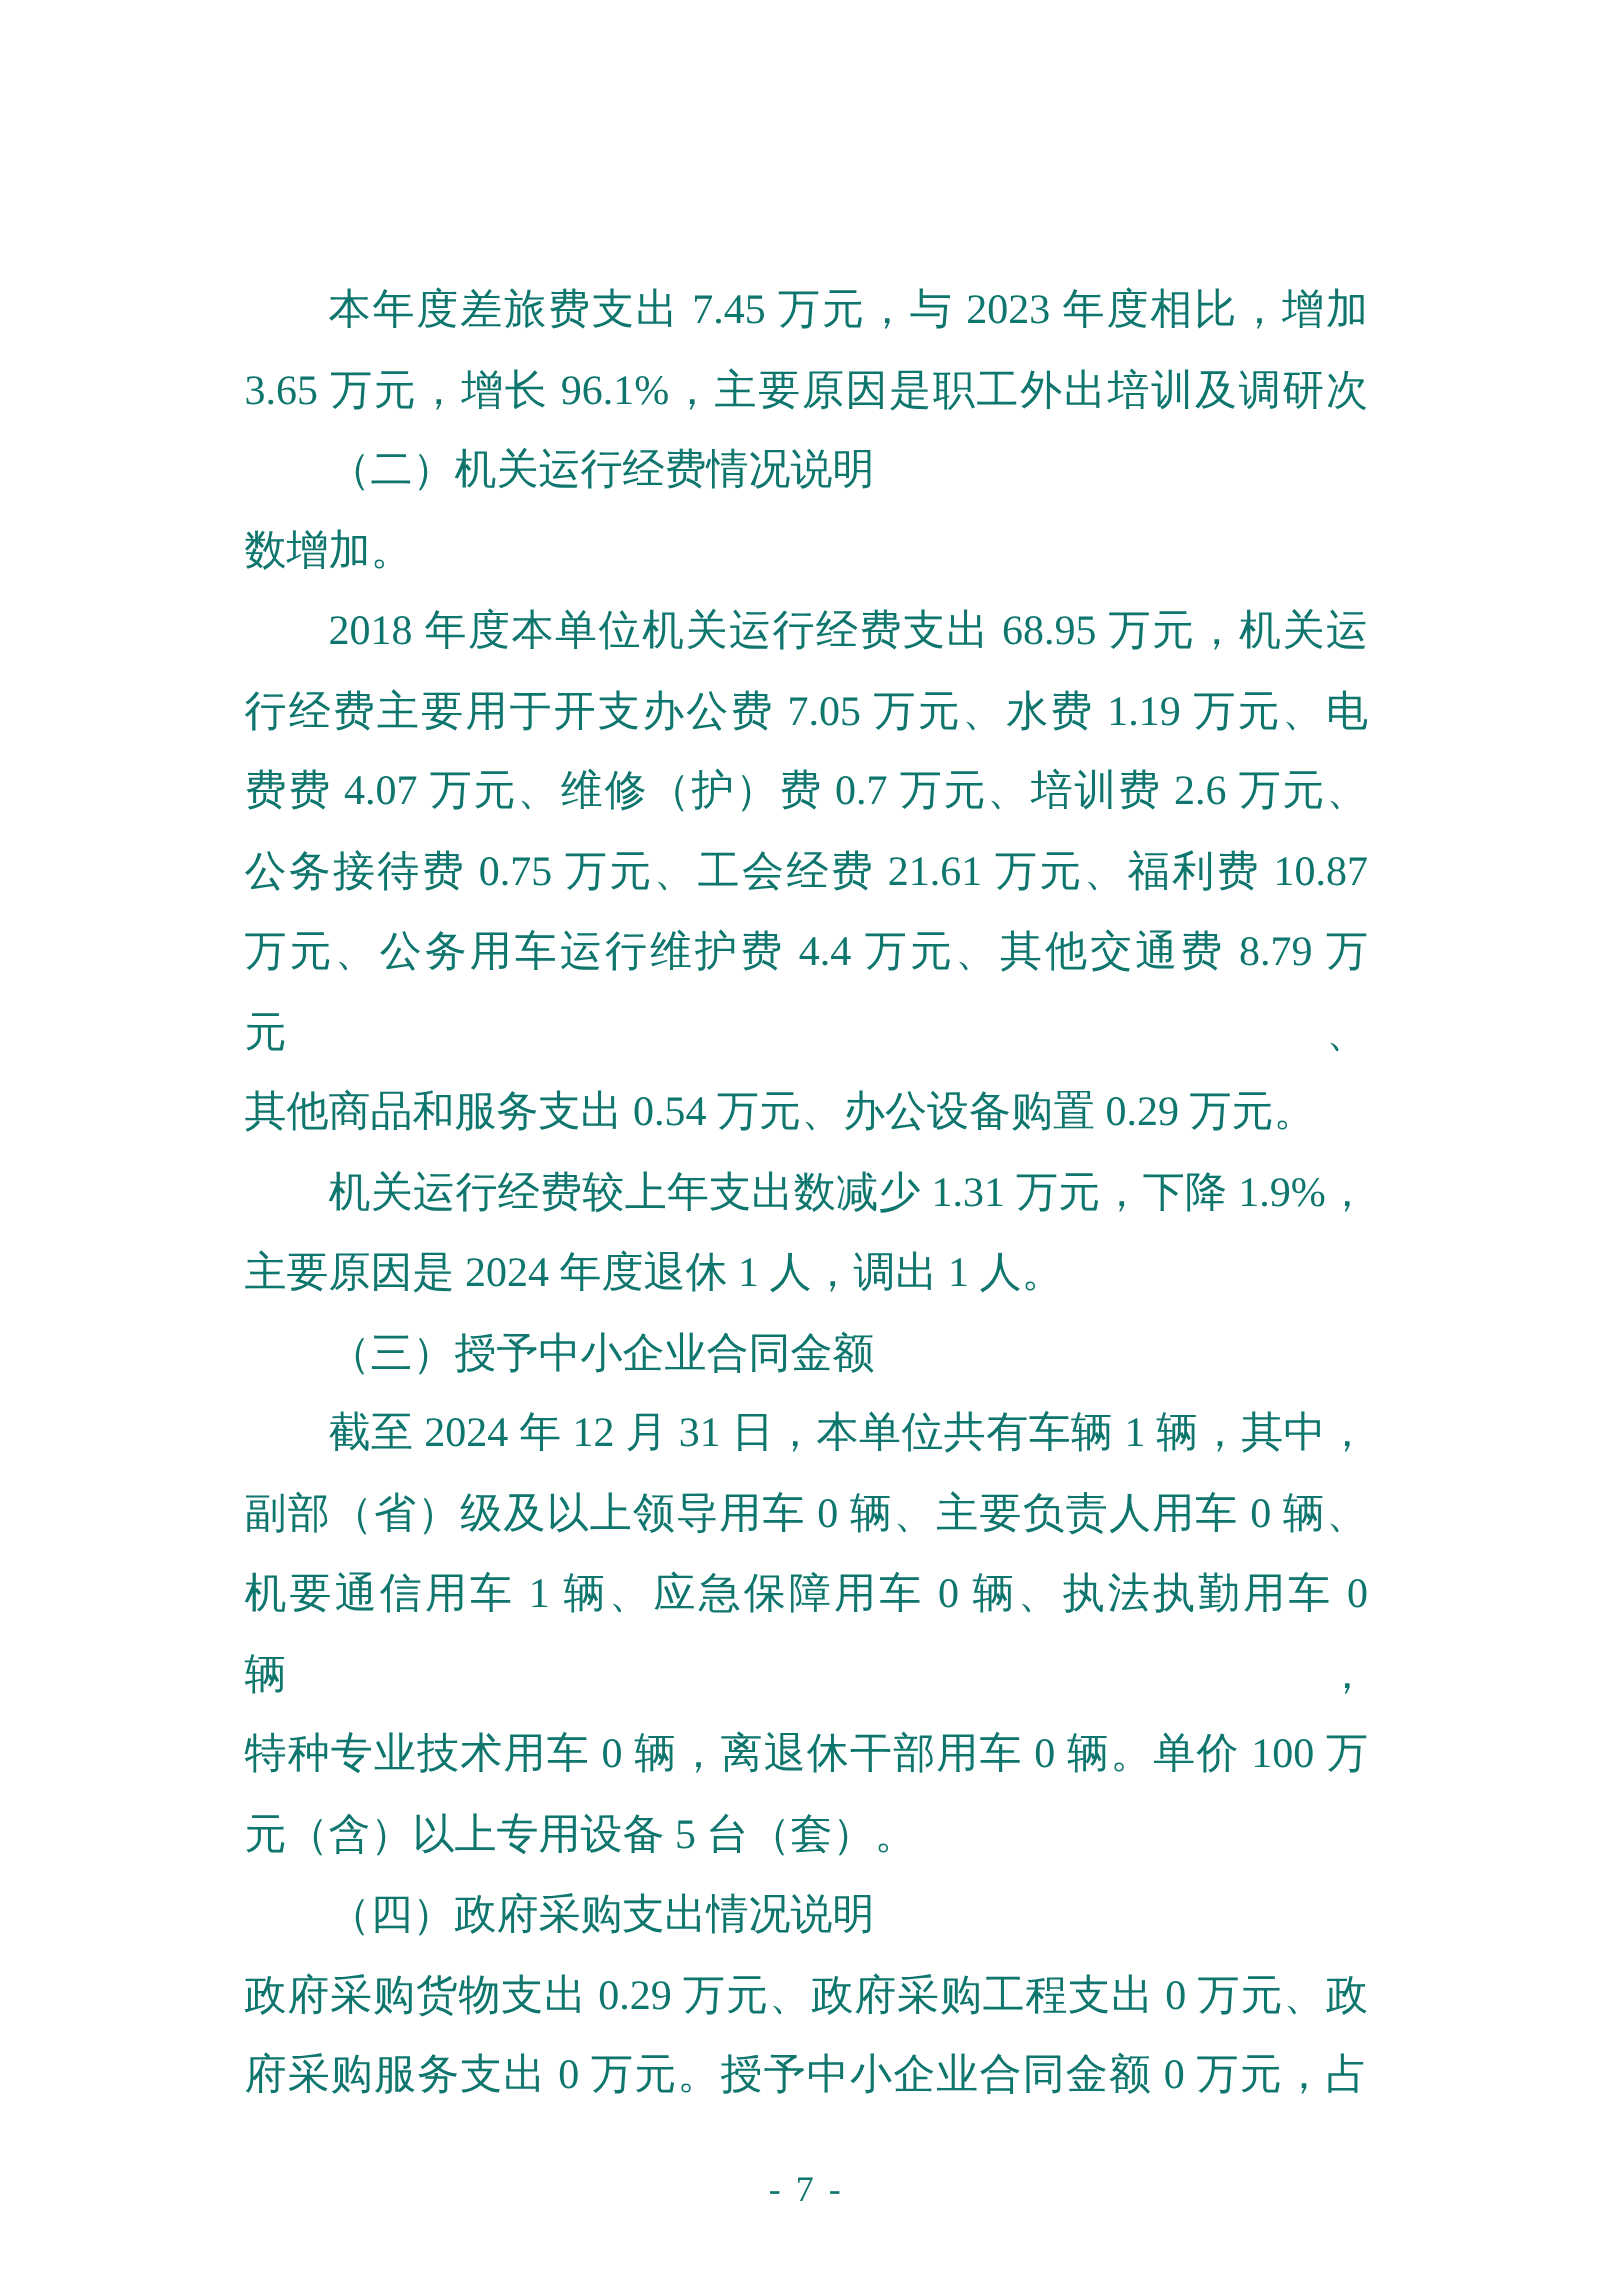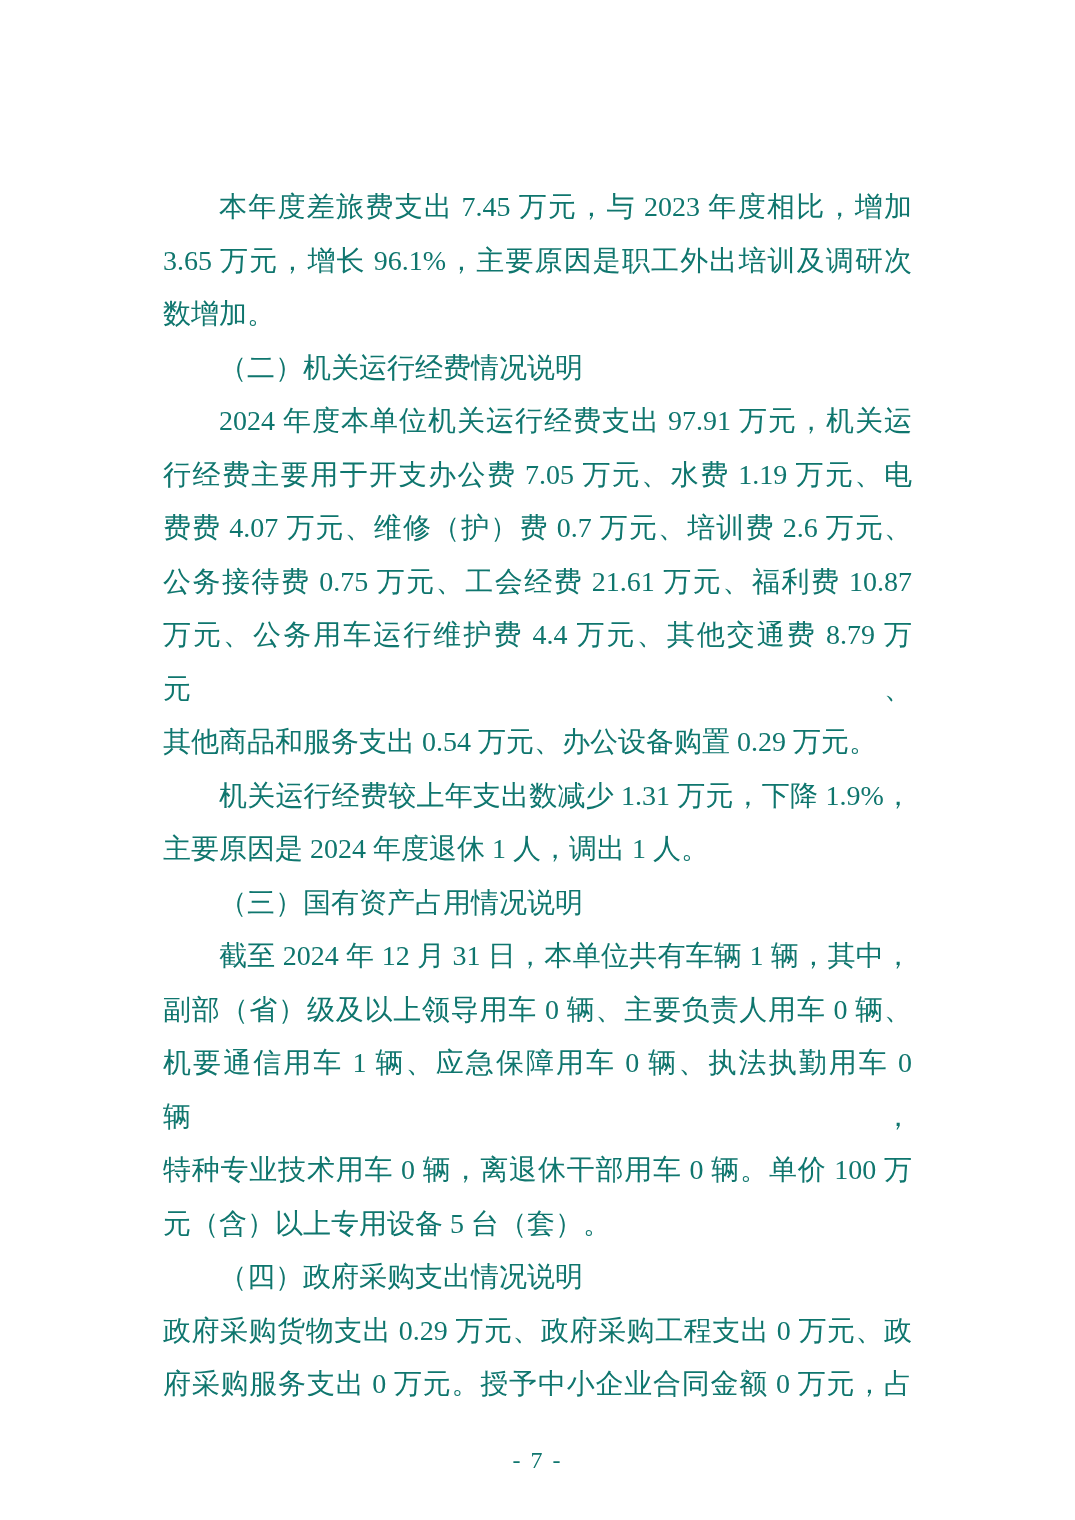--- a/index.html
+++ b/index.html
@@ -48,31 +48,31 @@
     letter-spacing: 2px;
   }
 </style>
 </head>
 <body>
 
 <div class="page" style="background: rgb(255, 255, 255); color: #0f766e; margin-top: 43px;">
   <div class="doc-body">
       <div class="line indent justify">本年度差旅费支出 7.45 万元，与 2023 年度相比，增加</div>
       <div class="line justify">3.65 万元，增长 96.1%，主要原因是职工外出培训及调研次</div>
+      <div class="line indent">（二）机关运行经费情况说明</div>
       <div class="line">数增加。</div>
-      <div class="line indent">（二）机关运行经费情况说明</div>
-      <div class="line indent justify">2024 年度本单位机关运行经费支出 97.91 万元，机关运</div>
+      <div class="line indent justify">2018 年度本单位机关运行经费支出 68.95 万元，机关运</div>
       <div class="line justify">行经费主要用于开支办公费 7.05 万元、水费 1.19 万元、电</div>
       <div class="line justify">费费 4.07 万元、维修（护）费 0.7 万元、培训费 2.6 万元、</div>
       <div class="line justify">公务接待费 0.75 万元、工会经费 21.61 万元、福利费 10.87</div>
       <div class="line justify">万元、公务用车运行维护费 4.4 万元、其他交通费 8.79 万元、</div>
       <div class="line">其他商品和服务支出 0.54 万元、办公设备购置 0.29 万元。</div>
       <div class="line indent justify">机关运行经费较上年支出数减少 1.31 万元，下降 1.9%，</div>
       <div class="line">主要原因是 2024 年度退休 1 人，调出 1 人。</div>
-      <div class="line indent">（三）国有资产占用情况说明</div>
+      <div class="line indent">（三）授予中小企业合同金额</div>
       <div class="line indent justify">截至 2024 年 12 月 31 日，本单位共有车辆 1 辆，其中，</div>
       <div class="line justify">副部（省）级及以上领导用车 0 辆、主要负责人用车 0 辆、</div>
       <div class="line justify">机要通信用车 1 辆、应急保障用车 0 辆、执法执勤用车 0 辆，</div>
       <div class="line justify">特种专业技术用车 0 辆，离退休干部用车 0 辆。单价 100 万</div>
       <div class="line">元（含）以上专用设备 5 台（套）。</div>
       <div class="line indent">（四）政府采购支出情况说明</div>
       <div class="line justify">政府采购货物支出 0.29 万元、政府采购工程支出 0 万元、政</div>
       <div class="line justify">府采购服务支出 0 万元。授予中小企业合同金额 0 万元，占</div>
     </div>
   <div class="page-number">- 7 -</div>

